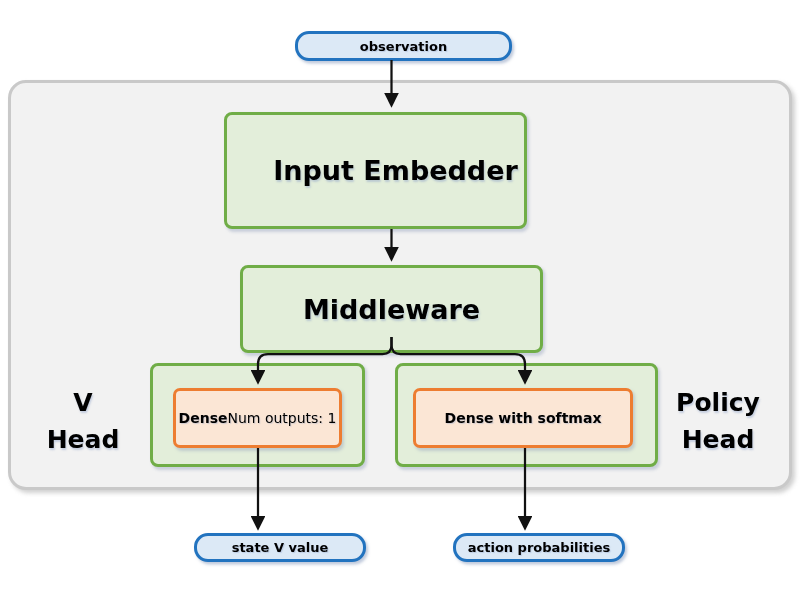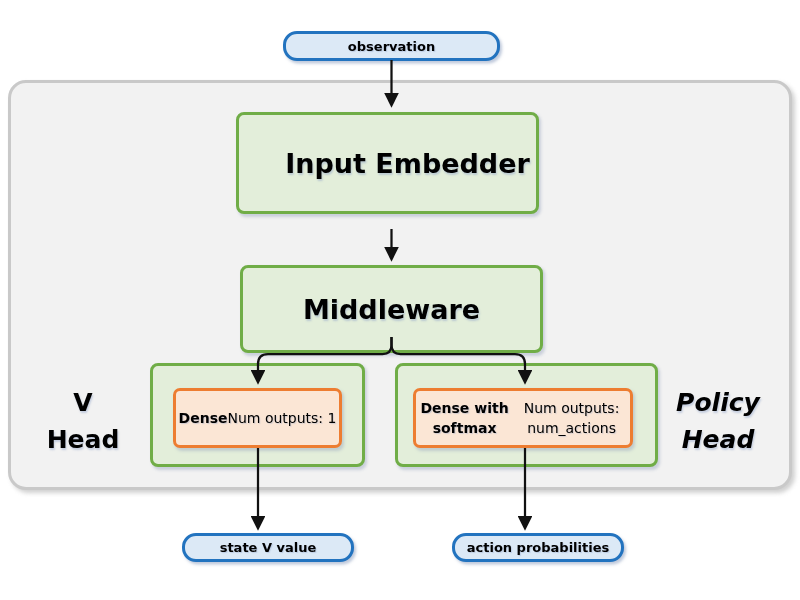--- a/index.html
+++ b/index.html
@@ -23,20 +23,21 @@
 
   .node{position:absolute;display:flex;align-items:center;justify-content:center;box-sizing:border-box;text-align:center;}
 
   .io{
     background:var(--io-fill);
     border:3px solid var(--io-border);
     border-radius:14px;
     font-weight:bold;font-size:13px;
     box-shadow:2px 2.5px 3px rgba(130,150,185,.5);
     text-shadow:1px 1px 1px rgba(140,160,200,.4);
+    margin-left:12px;
   }
 
   .block{
     background:var(--block-fill);
     border:3px solid var(--block-border);
     border-radius:8px;
     font-weight:bold;font-size:27px;
     box-shadow:2px 2.5px 3px rgba(150,165,190,.45);
     text-shadow:1px 2px 2px rgba(140,160,200,.45);
   }
@@ -71,55 +72,54 @@
 <body>
 
 <div class="canvas">
 
   <div class="container"></div>
 
   <div class="node io" style="left:283px;top:31px;width:217px;height:30px;">
     <span>observation</span>
   </div>
 
-  <div class="node block" style="left:236px;top:112px;width:303px;height:102px;padding-left:40px;">
+  <div class="node block" style="left:224px;top:112px;width:303px;height:117px;padding-left:40px;">
     <span>Input Embedder</span>
   </div>
 
   <div class="node block" style="left:240px;top:265px;width:303px;height:88px;">
     <span>Middleware</span>
   </div>
 
   <div class="node head-box" style="left:150px;top:363px;width:215px;height:104px;"></div>
 
   <div class="node head-box" style="left:395px;top:363px;width:263px;height:104px;"></div>
 
   <div class="node layer" style="left:173px;top:388px;width:169px;height:60px;">
     <div class="t">Dense</div>
     <div class="s">Num outputs: 1</div>
   </div>
 
   <div class="node layer" style="left:413px;top:388px;width:220px;height:60px;align-items:center;">
     <div class="t">Dense with softmax</div>
-    <div class="s">Num outputs: num_actions</div>
   </div>
 
   <div class="head-label" style="left:18px;top:384px;width:130px;">
     <span>V</span><br>
     <span>Head</span>
   </div>
-  <div class="head-label" style="left:652px;top:384px;width:132px;font-style:italic;">
+  <div class="head-label" style="left:652px;top:384px;width:132px;">
     <span>Policy</span><br>
     <span>Head</span>
   </div>
 
   <div class="node io" style="left:182px;top:533px;width:172px;height:29px;">
     <span>state V value</span>
   </div>
-  <div class="node io" style="left:452px;top:533px;width:172px;height:29px;">
+  <div class="node io" style="left:441px;top:533px;width:172px;height:29px;">
     <span>action probabilities</span>
   </div>
 
   <svg class="connectors" width="800" height="600" viewBox="0 0 800 600">
     <defs>
       <marker id="ah" viewBox="0 0 10 10" refX="7.5" refY="5" markerWidth="6.5" markerHeight="6.5" orient="auto-start-reverse">
         <path d="M0,0 L10,5 L0,10 Z"></path>
       </marker>
     </defs>
     <g class="edge">

